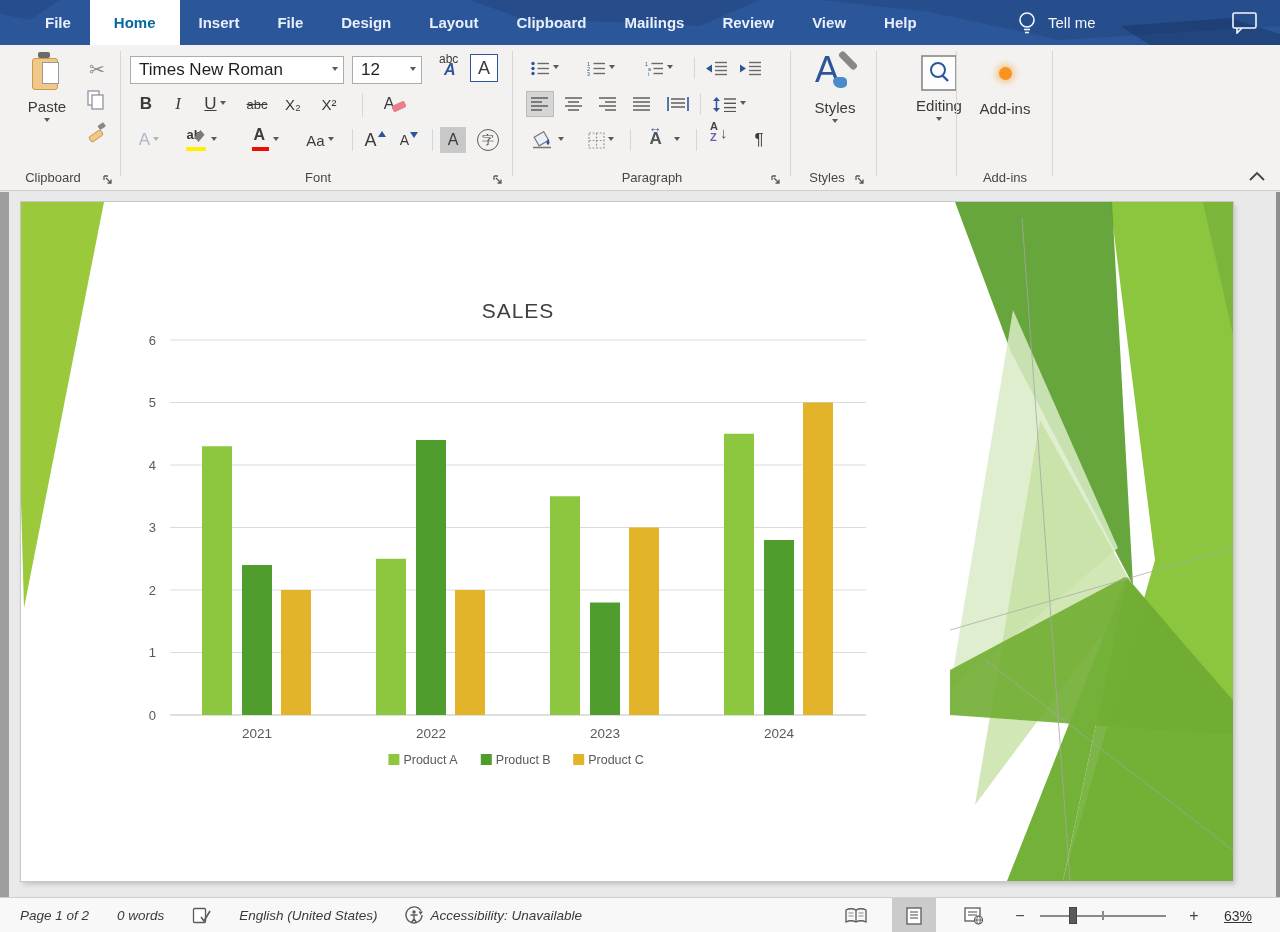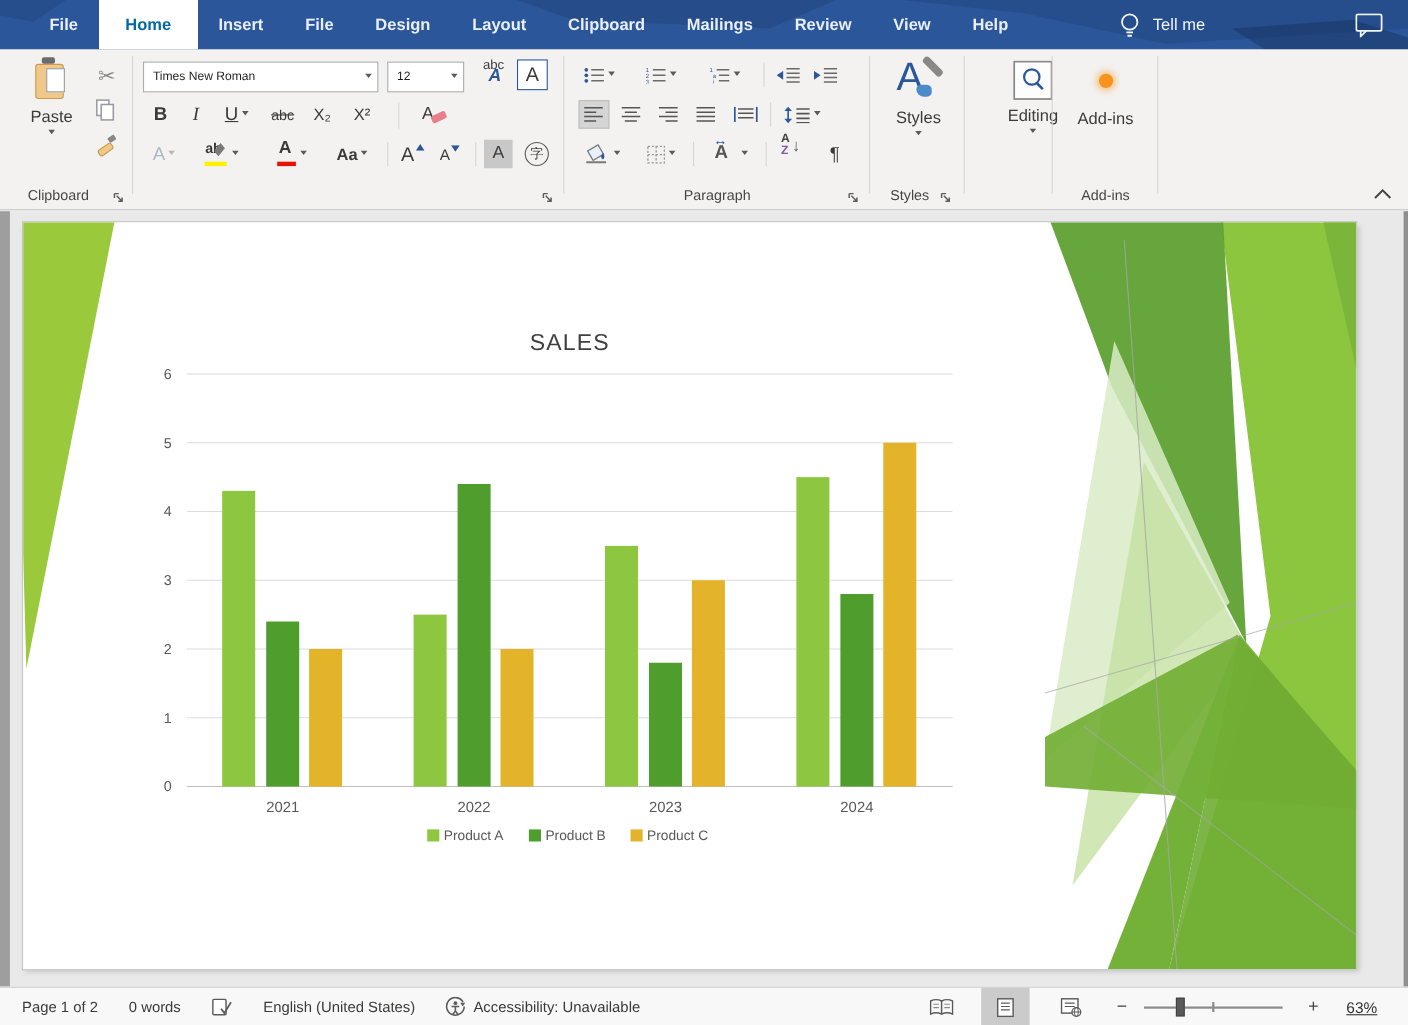--- a/index.html
+++ b/index.html
@@ -20,21 +20,21 @@
   .rgroup { position:absolute; top:0; height:145px; }
   .gsep { position:absolute; top:6px; width:1px; height:125px; background:#D8D6D4; }
   .glabel { position:absolute; bottom:5px; width:100%; text-align:center; font-size:13px; color:#484644; }
   .launcher { position:absolute; bottom:5px; }
   .bigbtn { position:absolute; display:flex; flex-direction:column; align-items:center; color:#3B3A39; font-size:15px; }
   .dd { display:inline-block; width:0; height:0; border:3.5px solid transparent; border-top:4px solid #5A5A5A; margin-left:3px; vertical-align:middle; }
   .dd.lone { margin:3px 0 0 0; }
   .btn { position:absolute; display:flex; align-items:center; justify-content:center; color:#3B3A39; }
   .tbtn { height:26px; }
   .combo { position:absolute; background:#fff; border:1px solid #ACACAC; height:28px; display:flex; align-items:center; }
-  .combo input { border:none; outline:none; font-size:11px; font-family:"Liberation Sans",sans-serif; color:#201F1E; width:100%; padding:0 4px 0 8px; background:transparent; }
+  .combo input { border:none; outline:none; font-size:17px; font-family:"Liberation Sans",sans-serif; color:#201F1E; width:100%; padding:0 4px 0 8px; background:transparent; }
   .combo .dd { margin-right:5px; }
   .selbox { background:#D5D5D5; border:1px solid #BDBDBD; }
   .u-line { text-decoration:underline; }
   .strike { text-decoration:line-through; }
   .icn { display:inline-block; }
   .clip-body { width:26px; height:32px; background:#EFC88A; border:1px solid #C99A4F; border-radius:3px; position:relative; }
   .clip-top { position:absolute; left:6px; top:-3px; width:12px; height:6px; background:#6B6B6B; border-radius:2px; }
   .clip-paper { position:absolute; left:10px; top:7px; width:17px; height:22px; background:#fff; border:1px solid #9A9A9A; }
   .yellowbar { position:absolute; left:0; bottom:0; width:20px; height:4px; background:#FFF000; }
   .redbar { position:absolute; left:0; bottom:0; width:17px; height:4px; background:#E81202; }
@@ -47,21 +47,21 @@
   .edge-l { position:absolute; left:0; top:0; width:9px; height:705px; background:#9E9E9E; }
   .edge-r { position:absolute; right:0; top:0; width:4px; height:705px; background:#8F8F8F; }
   .page { position:absolute; left:21px; top:10px; width:1212px; height:679px; background:#fff; box-shadow:0 0 0 1px #C7C7C7, 2px 3px 5px rgba(0,0,0,.18); }
   .page-deco, .chart { position:absolute; }
   .page-deco { left:0; top:0; width:1212px; height:679px; }
   .chart { left:0; top:80px; width:870px; height:520px; }
 
   
   .statusbar { position:absolute; left:0; top:897px; width:1280px; height:35px; background:#F8F8F8; border-top:1px solid #CFCFCF; font-size:13.5px; color:#3B3A39; }
   .sb-left { position:absolute; left:20px; top:0; height:35px; display:flex; align-items:center; gap:28px; }
-  .sb-item { display:flex; align-items:center; gap:6px; }
+  .sb-item { display:flex; align-items:center; gap:6px;font-style:italic; }
   .viewbtn { position:absolute; top:0; width:44px; height:35px; display:flex; align-items:center; justify-content:center; }
   .viewbtn.active { background:#CBCBCB; }
   .zoom-minus { position:absolute; left:1010px; top:0; height:35px; width:20px; display:flex; align-items:center; justify-content:center; font-size:16px; color:#444; }
   .zoom-plus  { position:absolute; left:1184px; top:0; height:35px; width:20px; display:flex; align-items:center; justify-content:center; font-size:16px; color:#444; }
   .zoom-track { position:absolute; left:1040px; top:17px; width:126px; height:1.5px; background:#8A8A8A; }
   .zoom-tick  { position:absolute; left:1102px; top:13px; width:1.5px; height:9px; background:#8A8A8A; }
   .zoom-thumb { position:absolute; left:1069px; top:9px; width:8px; height:17px; background:#5A5A5A; border:1px solid #444; }
   .zoom-label { position:absolute; right:28px; top:0; height:35px; display:flex; align-items:center; font-size:14px; color:#333;text-decoration:underline; }
 
   svg text { font-family:"Liberation Sans", sans-serif; }
@@ -193,21 +193,21 @@
         </span>
         <span class="dd"></span>
       </div>
       <div class="btn tbtn" style="left:118px; top:82px; width:42px;">
         <span style="position:relative; width:18px; height:22px;">
           <span style="position:absolute; left:2px; top:-3px; font-size:16px; font-weight:bold; color:#3B3A39;">A</span>
           <span class="redbar"></span>
         </span>
         <span class="dd"></span>
       </div>
-      <div class="btn tbtn" style="left:172px; top:82px; width:44px; font-size:15px;font-weight:bold;">
+      <div class="btn tbtn" style="left:172px; top:82px; width:44px; font-size:15px;">
           <span>Aa</span>
           <span class="dd"></span>
         </div>
       <div class="gsep" style="left:226px; top:84px; height:22px;"></div>
       <div class="btn tbtn" style="left:234px; top:82px; width:30px; font-size:18px;">
           <span>A</span>
           <svg width="8" height="6" viewBox="0 0 8 6" style="margin:-12px 0 0 1px;">
             <polygon points="4,0 8,6 0,6" fill="#2B579A"></polygon>
           </svg>
         </div>
@@ -218,20 +218,21 @@
           </svg>
         </div>
       <div class="gsep" style="left:306px; top:84px; height:22px;"></div>
       <div class="btn tbtn graybox" style="left:314px; top:82px; width:26px; font-size:16px;">
           <span>A</span>
         </div>
       <div class="btn tbtn" style="left:348px; top:82px; width:28px;">
           <span class="circ">字</span>
         </div>
 
+      <span class="glabel">Font</span>
       <svg class="launcher" style="left:366px;" width="11" height="11" viewBox="0 0 11 11">
         <path d="M2,2 H6 M2,2 V6" stroke="#5A5A5A" stroke-width="1.3" fill="none"></path>
         <path d="M4,4 L9,9 M9,5.5 V9 H5.5" stroke="#5A5A5A" stroke-width="1.3" fill="none"></path>
       </svg>
     </div>
     <div class="gsep" style="left:512px;"></div>
 
     <div class="rgroup" style="left:518px; width:268px;">
 
       <div class="btn tbtn" style="left:8px; top:10px; width:38px;">

